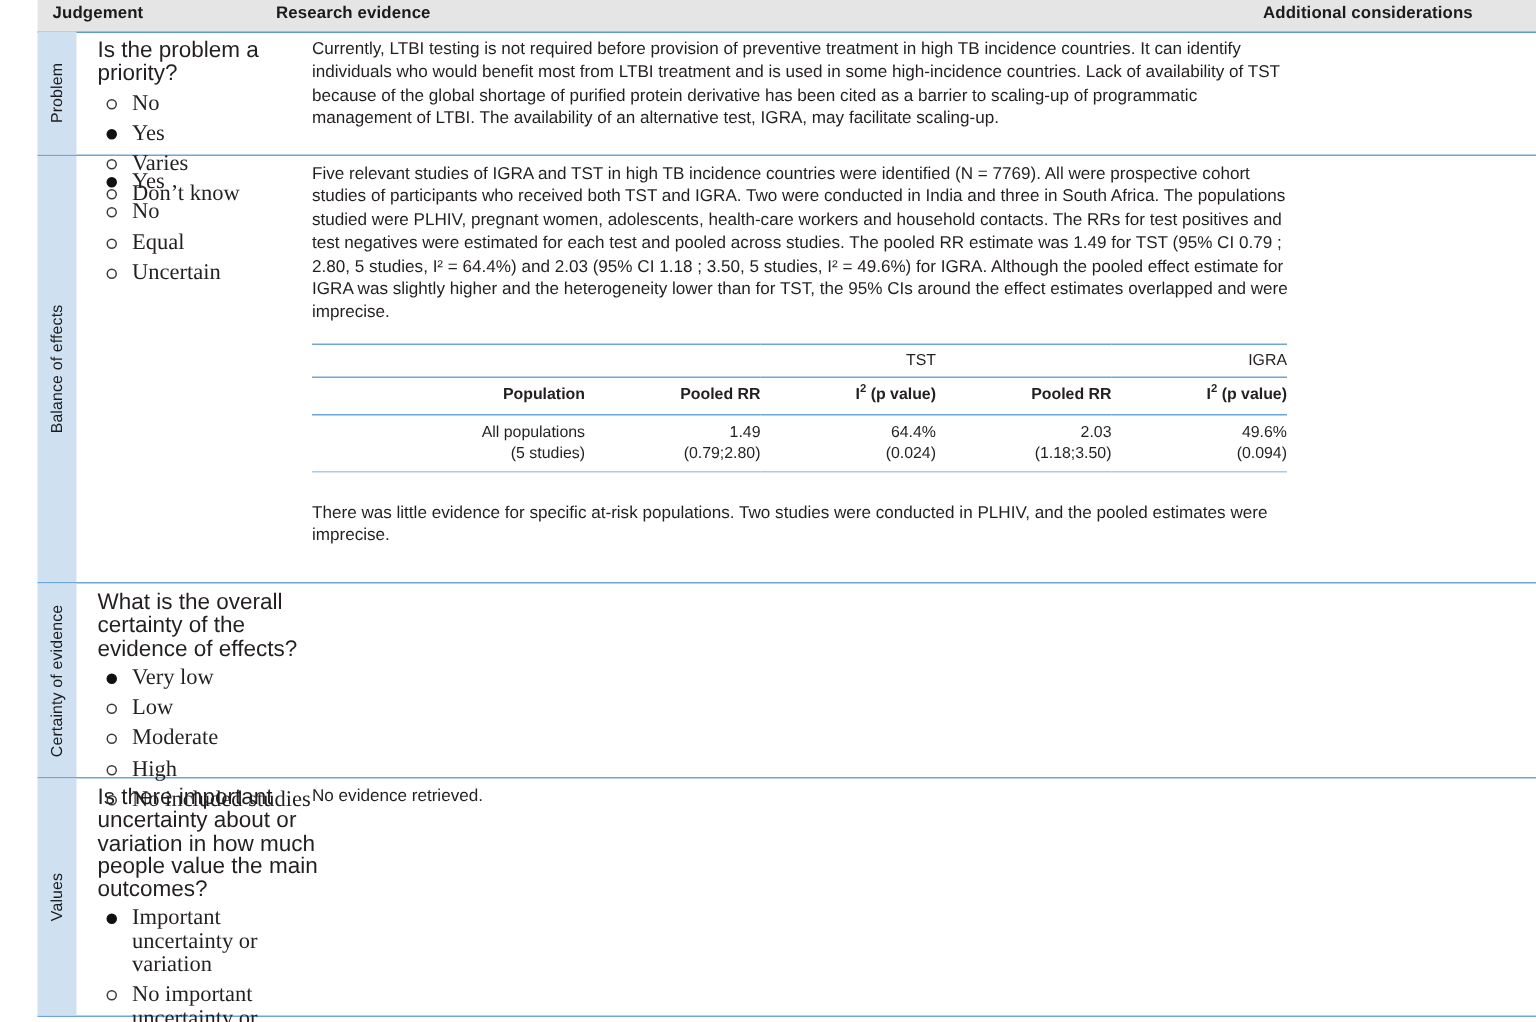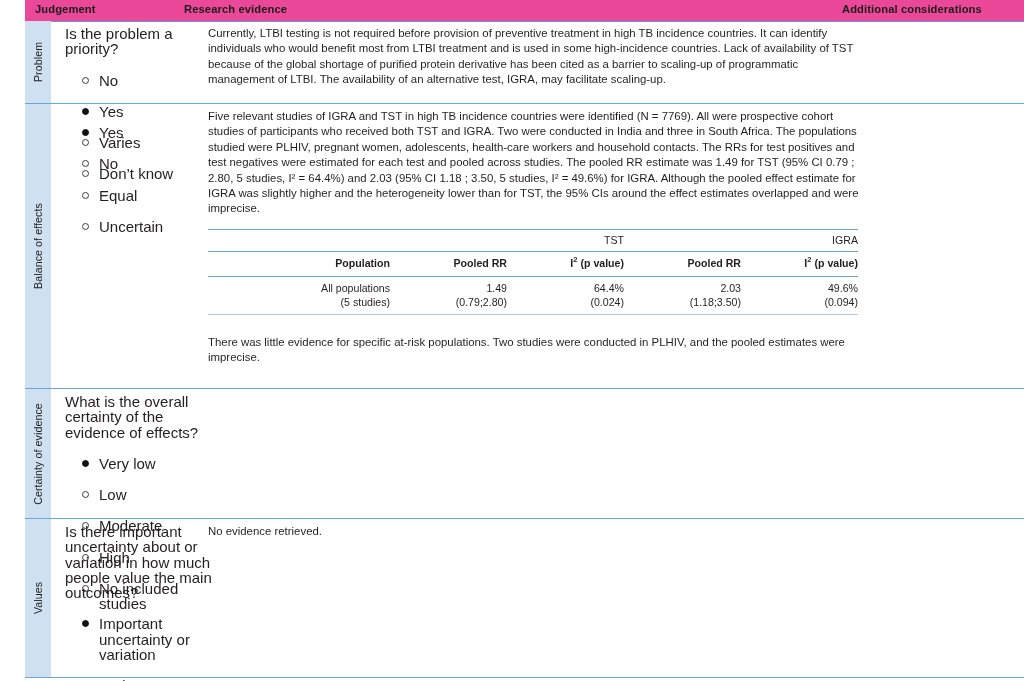--- a/index.html
+++ b/index.html
@@ -24,21 +24,21 @@
     box-sizing: border-box;
   }
 
   
   .header-band {
     position: absolute;
     left: 0;
     top: 0;
     width: 999px;
     height: 21px;
-    background: #ec4899;
+    background: #e5e5e5;
     border-bottom: 1.6px solid #5b9bd5;
   }
   .header-cell {
     position: absolute;
     top: 3px;
     font-size: 11.2px;
     font-weight: bold;
     color: #1b1b1b;
     white-space: nowrap;
     letter-spacing: .1px;
@@ -91,22 +91,23 @@
     font-size: 15px;
     line-height: 15.3px;
     color: #231f20;
   }
   .jq { margin: 0 0 0 0; }
 
   .opt-list { margin: 0; padding: 0; list-style: none; }
   .opt {
     position: relative;
     padding-left: 18px;
-    margin: 16px;
+    margin: 5px;
     line-height: 15.3px;
+    font-family: Liberation Serif, serif;
   }
   .opt .radio {
     position: absolute;
     left: 1px;
     top: 4px;
     width: 7px;
     height: 7px;
     border: 1.1px solid #3b3b3b;
     border-radius: 50%;
     box-sizing: border-box;

